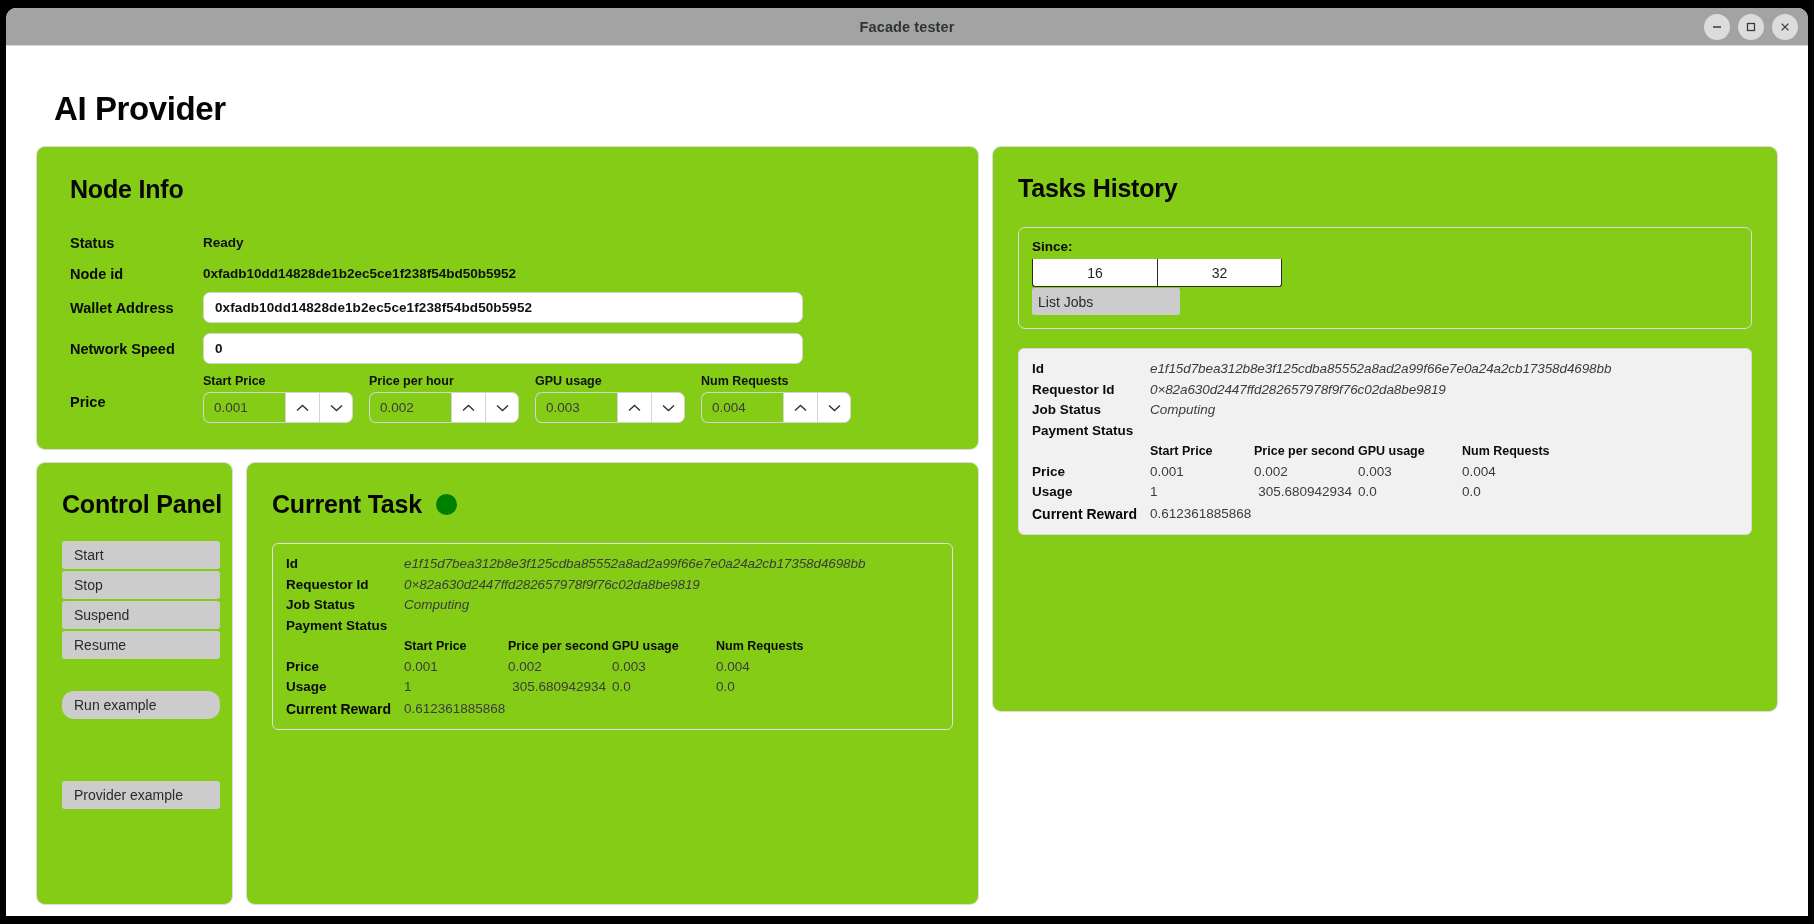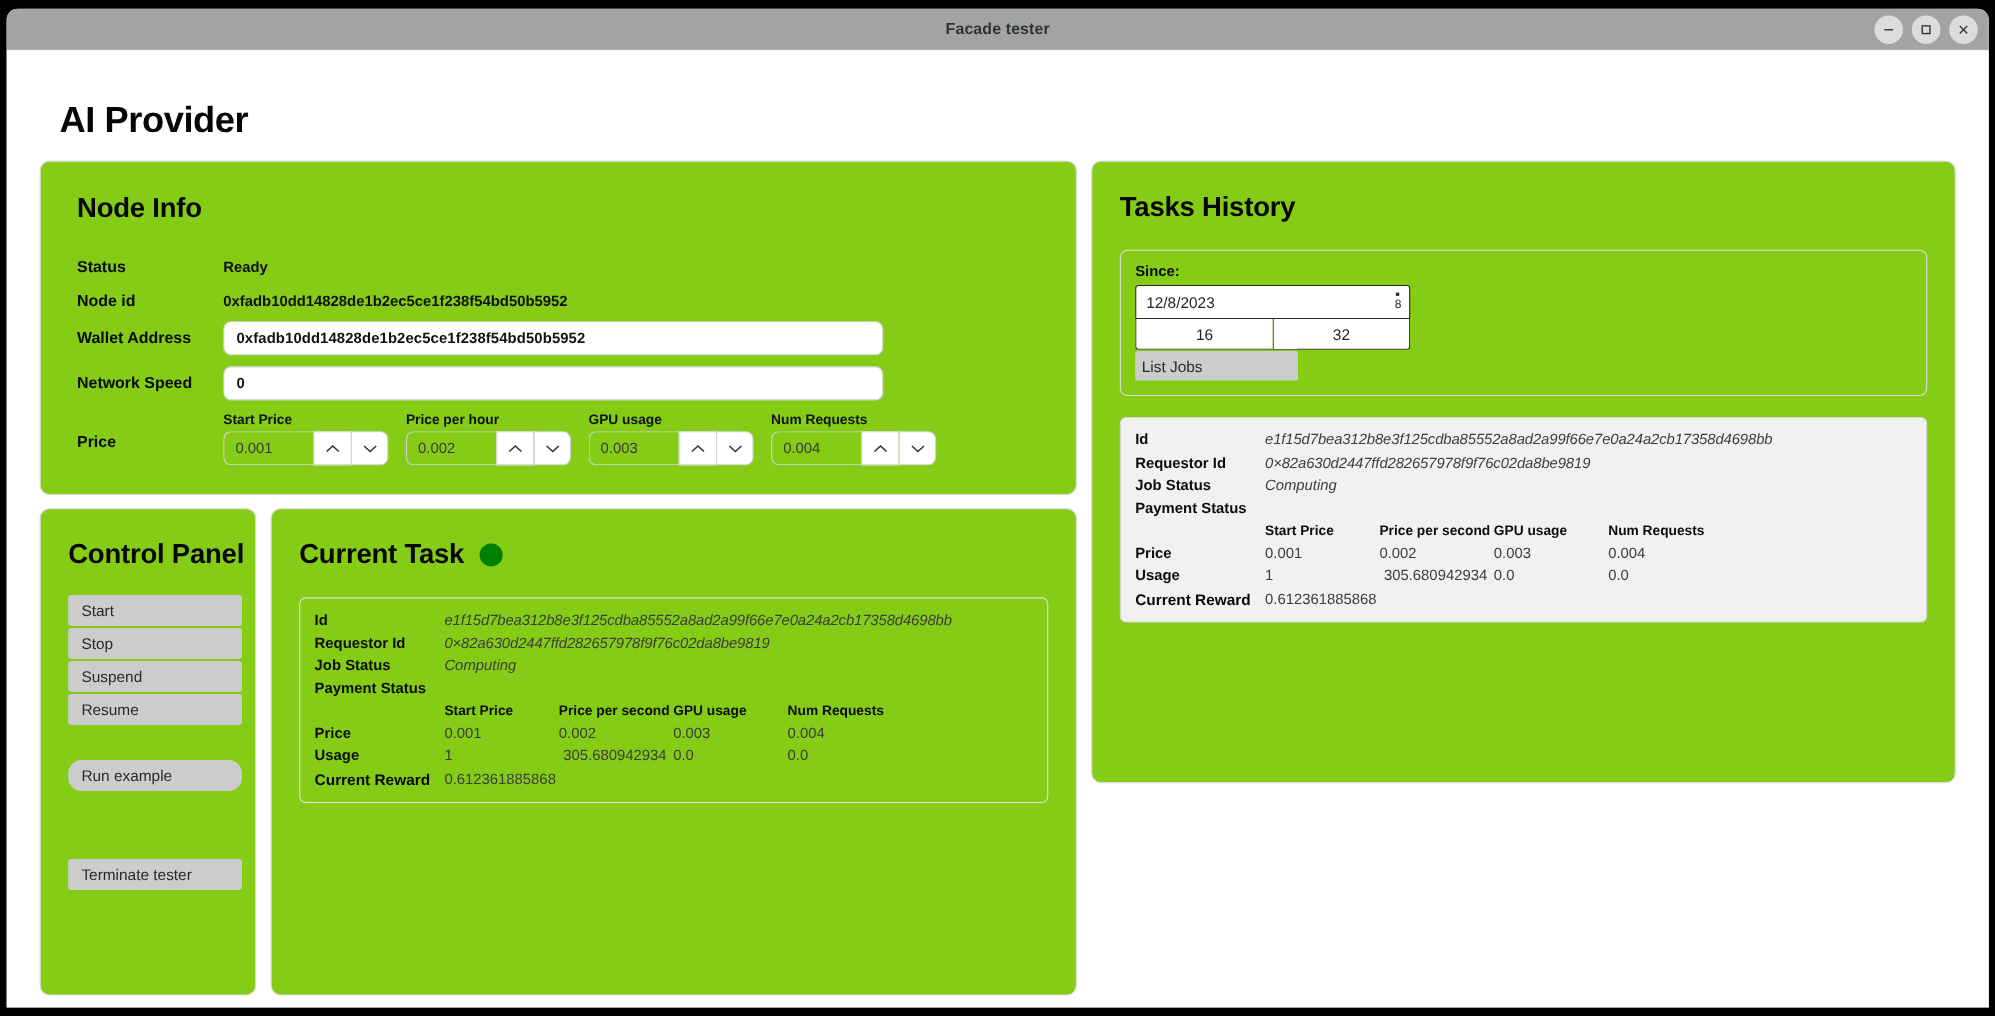--- a/index.html
+++ b/index.html
@@ -392,21 +392,21 @@
 
         <div class="lower">
 
           <div class="card control-card">
             <div class="card-h2">Control Panel</div>
             <button class="btn">Start</button>
             <button class="btn">Stop</button>
             <button class="btn">Suspend</button>
             <button class="btn">Resume</button>
             <button class="btn gap-top">Run example</button>
-            <button class="btn gap-top2">Terminate tester</button>
+            <button class="btn gap-top2">Provider example</button>
           </div>
 
           <div class="card task-card">
             <div class="card-h2">
               <span>Current Task</span>
               <span class="dot" style="background:#008000"></span>
             </div>
 
             <div class="detail" style="margin:0 25px;">
               <div class="dt-row">
@@ -457,27 +457,20 @@
 
         </div>
       </div>
 
       <div class="col-right">
         <div class="card history-card">
           <div class="card-h2">Tasks History</div>
 
           <div class="since-box">
             <div class="since-label">Since:</div>
-            <div class="date-input">
-              <span>12/8/2023</span>
-              <span class="date-spinner">
-                <span class="tick"></span>
-                <span class="num">8</span>
-              </span>
-            </div>
             <div class="numrow">
               <div class="numcell">16</div>
               <div class="numcell">32</div>
             </div>
             <button class="listjobs">List Jobs</button>
           </div>
 
           <div class="hist-result">
             <div class="detail grey">
               <div class="dt-row">

